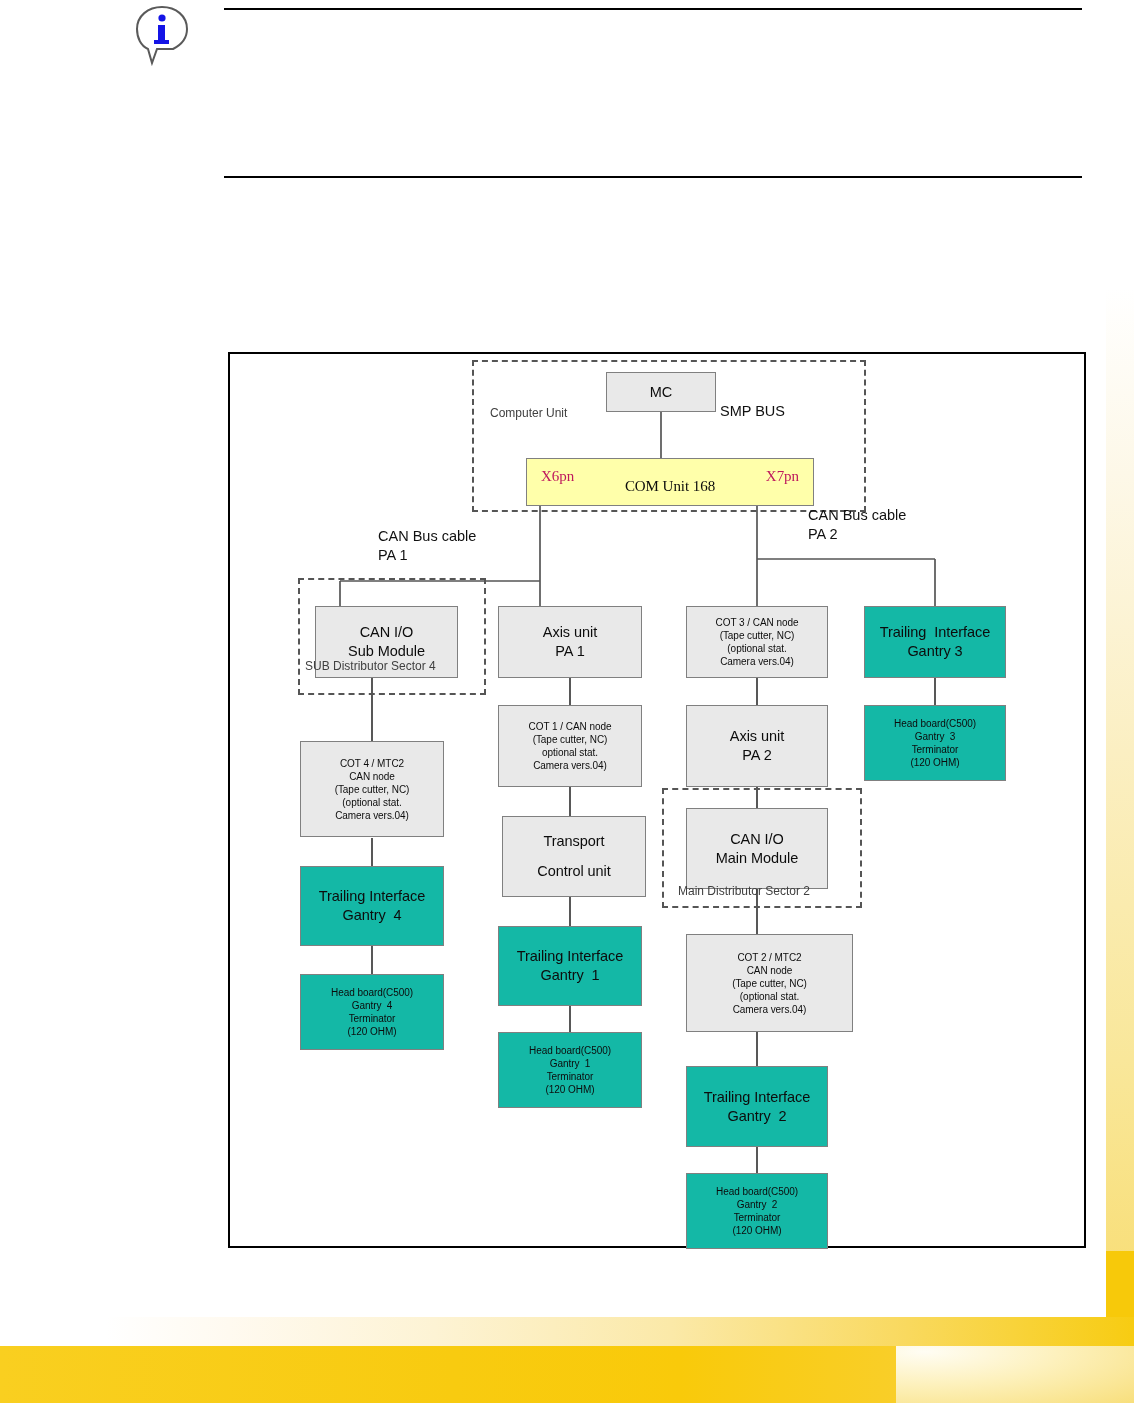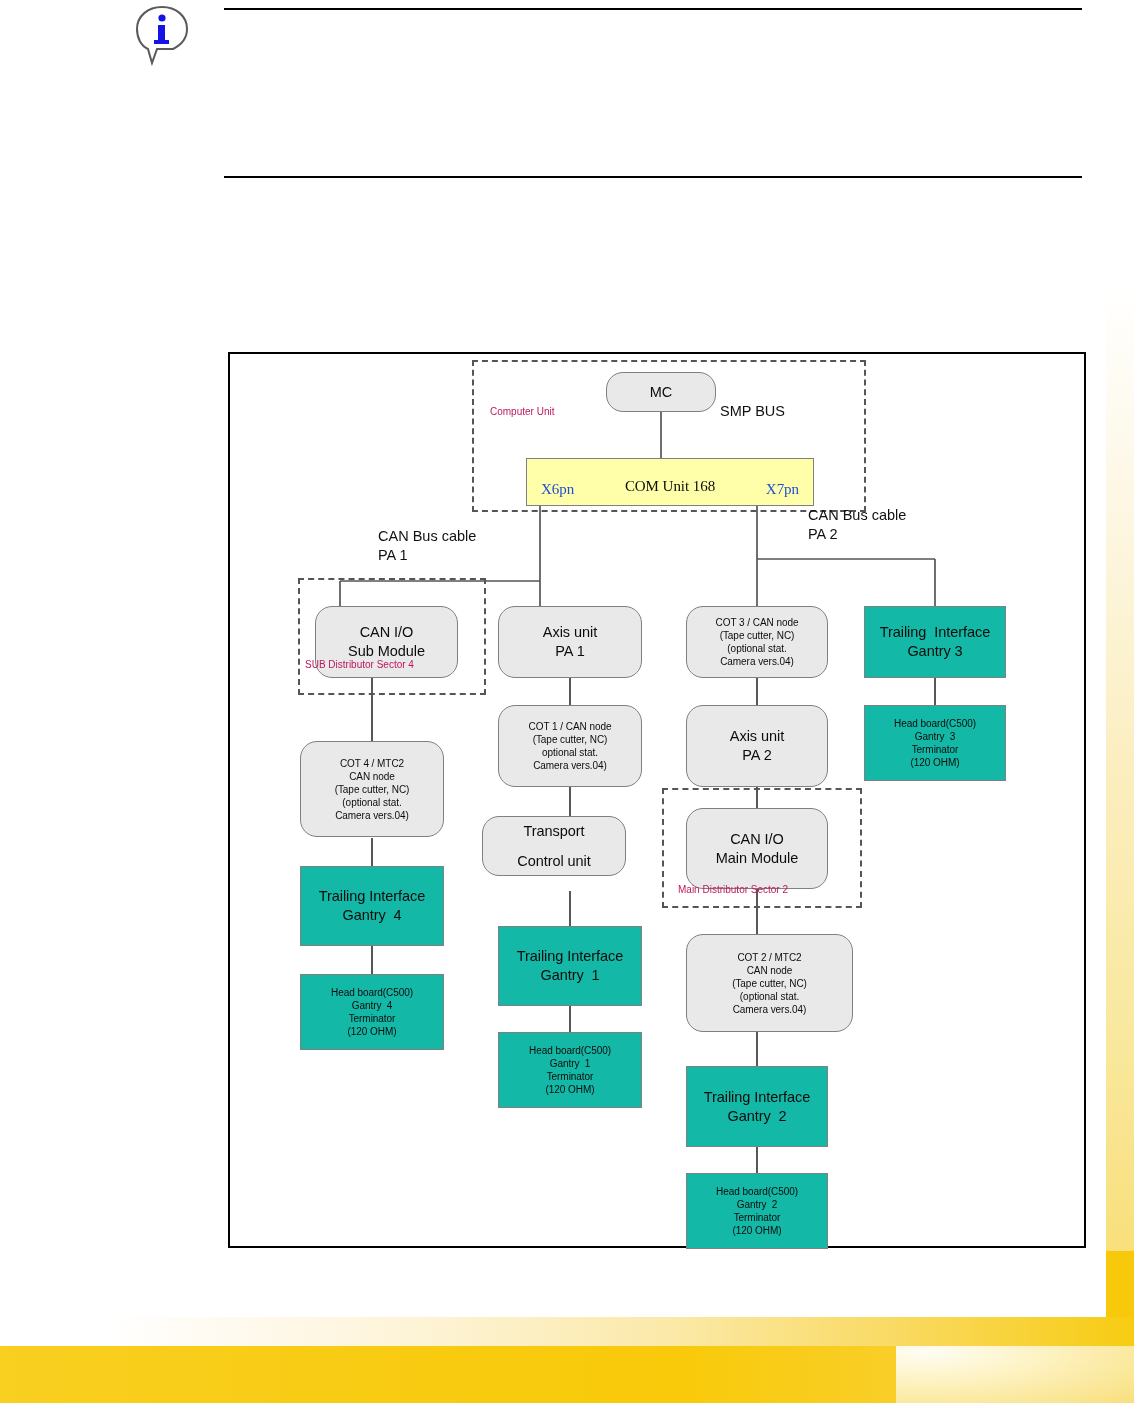--- a/index.html
+++ b/index.html
@@ -67,47 +67,47 @@
     border:1px solid #808080;
     display:flex; flex-direction:column;
     align-items:center; justify-content:center;
     text-align:center;
     font-size:14.5px; line-height:1.28;
     color:#0c0c0c;
     letter-spacing:-0.05px;
     z-index:3;
   }
   .node .ln { display:block; white-space:pre; }
-  .grey   { background:#e9e9e9;border-radius:17px; }
+  .grey   { background:#e9e9e9; }
   .green  { background:#14b8a6; }
   .yellow { background:#ffffaa; }
   .small  { font-size:10px; line-height:1.30; }
   .serif  { font-family:"Liberation Serif", serif; font-size:15px; }
 
   
   #com-unit {
     justify-content:flex-start;
     padding-top:18px;
   }
   .port {
-    position:absolute; bottom:6px;
-    font-size:15px; color:#1d4ed8;
+    position:absolute; bottom:19px;
+    font-size:15px; color:#be185d;
   }
   #port-x6 { left:14px; }
   #port-x7 { right:14px; }
 
   
   .group {
     position:absolute; box-sizing:border-box;
     border:2px dashed #555;
     z-index:1;
   }
   .group-label {
     position:absolute;
-    font-size:10px; color:#be185d; white-space:nowrap;
+    font-size:12px; color:#404040; white-space:nowrap;
     z-index:4;
   }
 
   
   .flabel {
     position:absolute; font-size:14.5px; color:#111;
     text-align:left; white-space:pre; line-height:1.30;
     z-index:4;
   }
 </style>
@@ -241,21 +241,21 @@
     <span class="ln">Gantry  3</span>
     <span class="ln">Terminator</span>
     <span class="ln">(120 OHM)</span>
   </div>
 
   <div class="node green" style="left:70px; top:512px; width:144px; height:80px;">
     <span class="ln">Trailing Interface</span>
     <span class="ln">Gantry  4</span>
   </div>
 
-  <div class="node grey" style="left:252px; top:462px; width:144px; height:60px;">
+  <div class="node grey" style="left:272px; top:462px; width:144px; height:81px;">
     <span class="ln" style="margin-bottom:11px;">Transport</span>
     <span class="ln">Control unit</span>
   </div>
 
   <div class="node grey" style="left:456px; top:454px; width:142px; height:81px;">
     <span class="ln">CAN I/O</span>
     <span class="ln">Main Module</span>
   </div>
 
   <div class="node grey small" style="left:456px; top:580px; width:167px; height:98px;">

